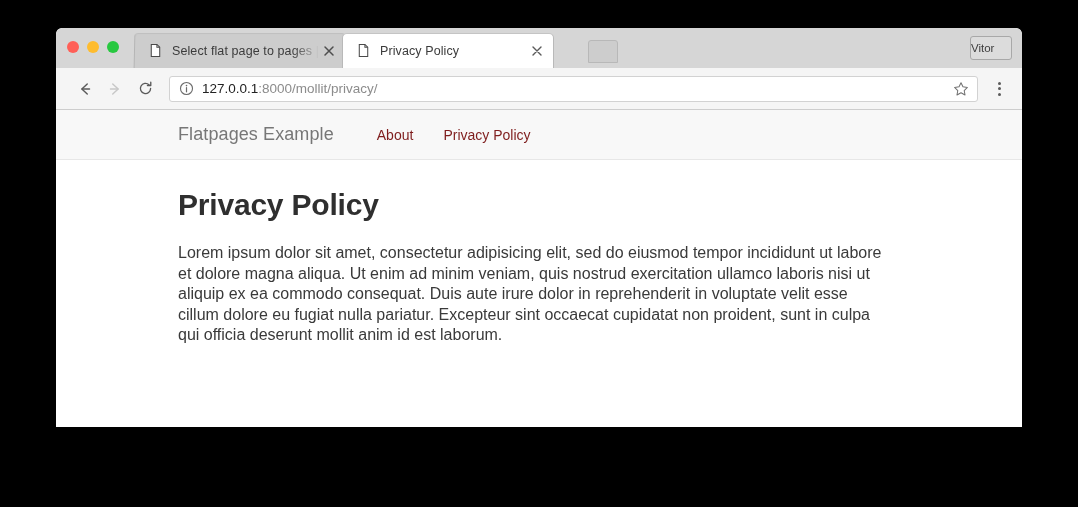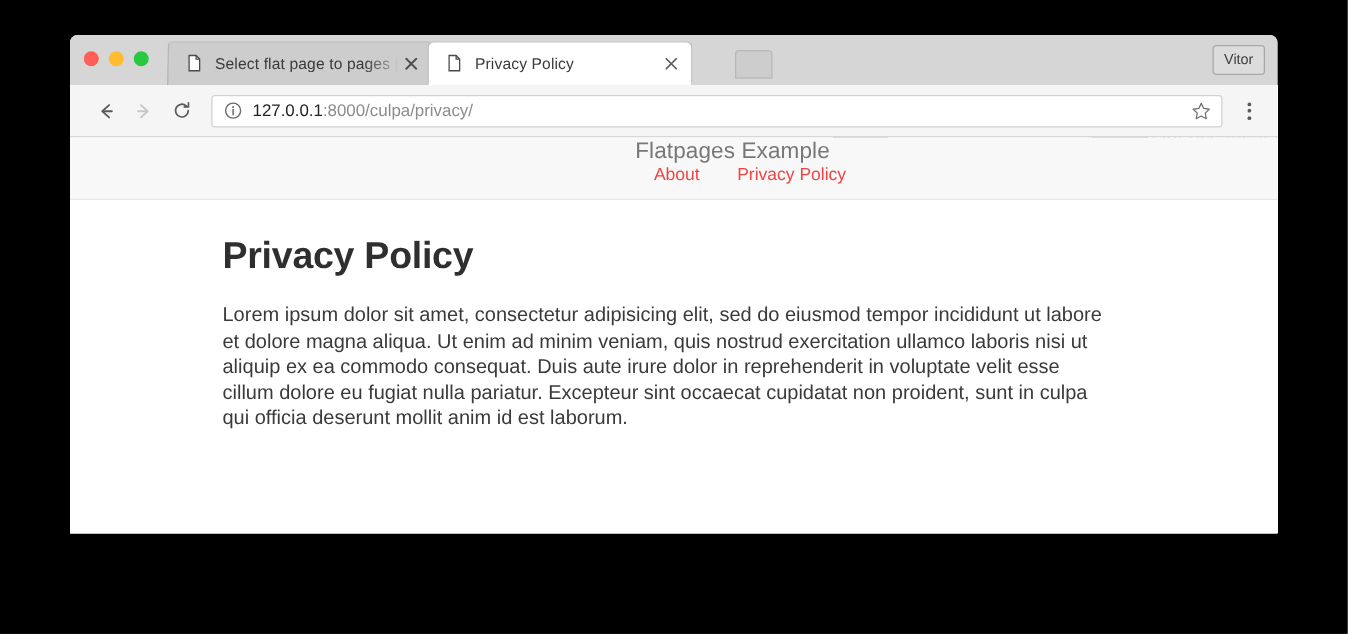--- a/index.html
+++ b/index.html
@@ -111,21 +111,21 @@
     border-radius: 3px 3px 0 0;
     z-index: 1;
   }
   .profile-btn {
     position: absolute;
     right: 10px; top: 8px;
     width: 42px; height: 24px;
     border: 1px solid #a8a8a8;
     border-radius: 3px;
     background: #dcdcdc;
-    display: flex; align-items: center; justify-content: center;
+    display: flex; align-items: center; justify-content: flex-start;
     font-size: 11.5px;
     color: #3d3d3d;
     z-index: 5;
   }
 
   
   .toolbar {
     position: relative;
     height: 42px;
     background: #f5f5f5;
@@ -181,32 +181,31 @@
     overflow: hidden;
   }
 
   .navbar {
     height: 50px;
     background: #f8f8f8;
     border-bottom: 1px solid #e7e7e7;
     display: flex;
     align-items: center;
     padding-left: 122px;
-    flex-direction: column;
   }
   .brand {
     font-size: 18px;
     color: #777777;
     margin-right: 28px;
     letter-spacing: 0.1px;
   }
   .nav-links { display: flex; align-items: center; gap: 0; }
   .nav-link {
     font-size: 14px;
-    color: #ef4444;
+    color: #7f1d1d;
     padding: 0 15px;
     text-decoration: none;
   }
 
   .page-content { padding: 28px 0 0 122px; }
   .page-title {
     font-size: 30px;
     font-weight: bold;
     color: #2f2f2f;
     margin: 0 0 21px 0;
@@ -301,21 +300,21 @@
     </div>
 
     <div class="omnibox">
       <span class="info-icon">
         <svg viewBox="0 0 16 16" width="15" height="15">
           <circle cx="8" cy="8" r="6.4" fill="none" stroke="#6b6b6b" stroke-width="1.2"></circle>
           <circle cx="8" cy="4.9" r="0.85" fill="#6b6b6b"></circle>
           <path d="M8 7.1v4.4" stroke="#6b6b6b" stroke-width="1.3" stroke-linecap="round"></path>
         </svg>
       </span>
-      <span class="url-text" title="127.0.0.1:8000/pages/privacy/"><span>127.0.0.1</span><span class="url-rest">:8000/culpa/privacy/</span></span>
+      <span class="url-text" title="127.0.0.1:8000/pages/privacy/"><span>127.0.0.1</span><span class="url-rest">:8000/mollit/privacy/</span></span>
       <span class="star-icon">
         <svg viewBox="0 0 18 18" width="16" height="16">
           <path d="M9 1.9l2.2 4.6 5 .7-3.6 3.5.9 5-4.5-2.4-4.5 2.4.9-5L1.8 7.2l5-.7z" fill="none" stroke="#707070" stroke-width="1.15" stroke-linejoin="round"></path>
         </svg>
       </span>
     </div>
 
     <div class="menu-dots">
       <i></i>
         <i></i>

